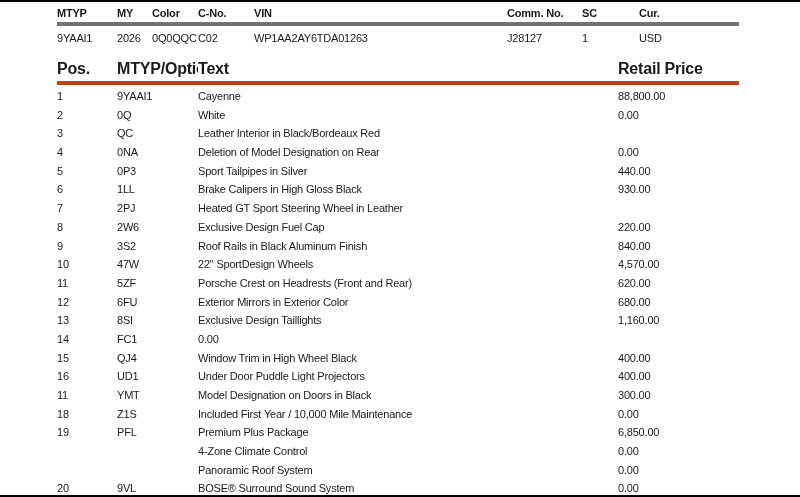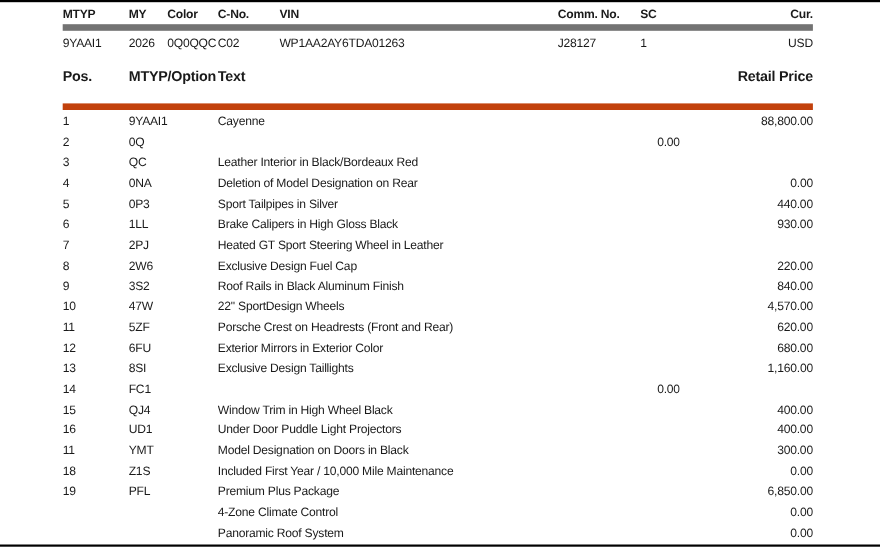--- a/index.html
+++ b/index.html
@@ -20,40 +20,40 @@
     width: 682px;
     letter-spacing: -0.2px;
   }
   
   .veh-grid {
     display: grid;
     grid-template-columns: 60px 35px 46px 56px 253px 75px 57px 1fr;
     align-items: baseline;
   }
   .veh-head {
-    border-bottom: 6px solid #737373;
+    border-bottom: 4px solid #737373;
     padding: 2px 0 3px 0;
     font-weight: bold;
     font-size: 11px;
   }
   .veh-vals {
     padding-top: 6px;
     font-size: 11px;
   }
   .cell { white-space: nowrap; overflow: hidden; }
-  .right { text-align: right; }
+  .right { }
   
   .opt-head {
     margin-top: 14px;
     display: grid;
     grid-template-columns: 60px 81px 420px 1fr;
-    border-bottom: 6px solid #c2410c;
-    padding: 2px 0 17px 0;
+    border-bottom: 4px solid #c2410c;
+    padding: 2px 0 3px 0;
     font-weight: bold;
-    font-size: 13px;
+    font-size: 16px;
   }
   .opt-rows {
     margin-top: 2px;
     display: grid;
     grid-auto-rows: 18.7px;
   }
   .opt-row {
     display: grid;
     grid-template-columns: 60px 81px 420px 1fr;
     font-size: 11px;
@@ -97,20 +97,21 @@
   <div class="opt-rows">
       <div class="opt-row">
       <div class="cell">1</div>
       <div class="cell">9YAAI1</div>
       <div class="cell">Cayenne</div>
       <div class="cell right">88,800.00</div>
     </div>
       <div class="opt-row">
       <div class="cell">2</div>
       <div class="cell">0Q</div>
+      <div class="cell">White</div>
       <div class="cell right">0.00</div>
     </div>
       <div class="opt-row">
       <div class="cell">3</div>
       <div class="cell">QC</div>
       <div class="cell">Leather Interior in Black/Bordeaux Red</div>
     </div>
       <div class="opt-row">
       <div class="cell">4</div>
       <div class="cell">0NA</div>

